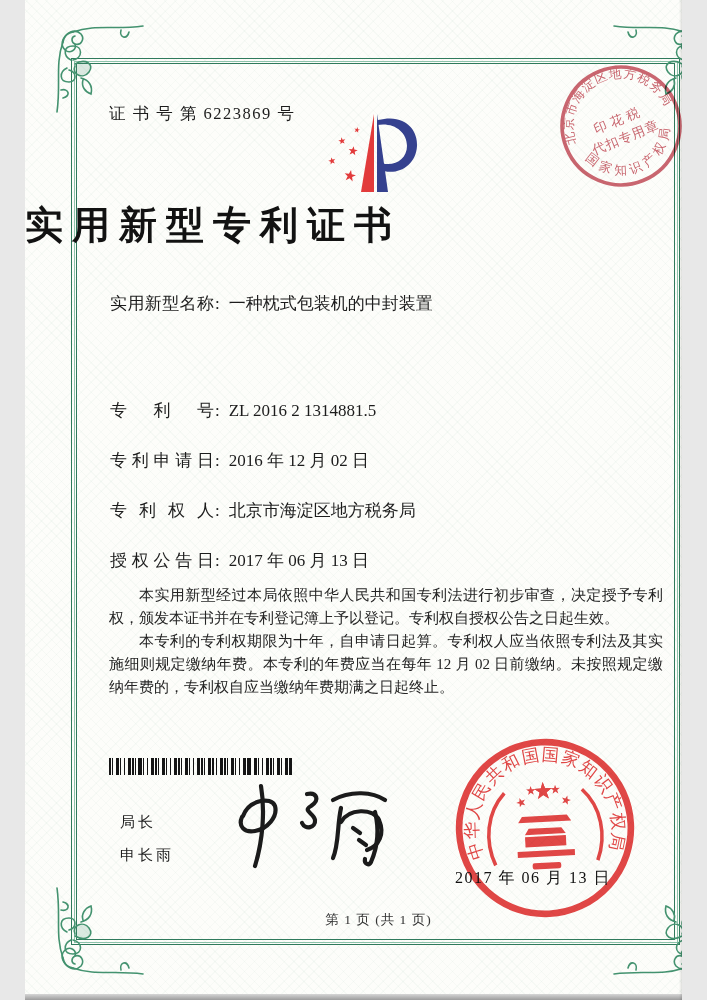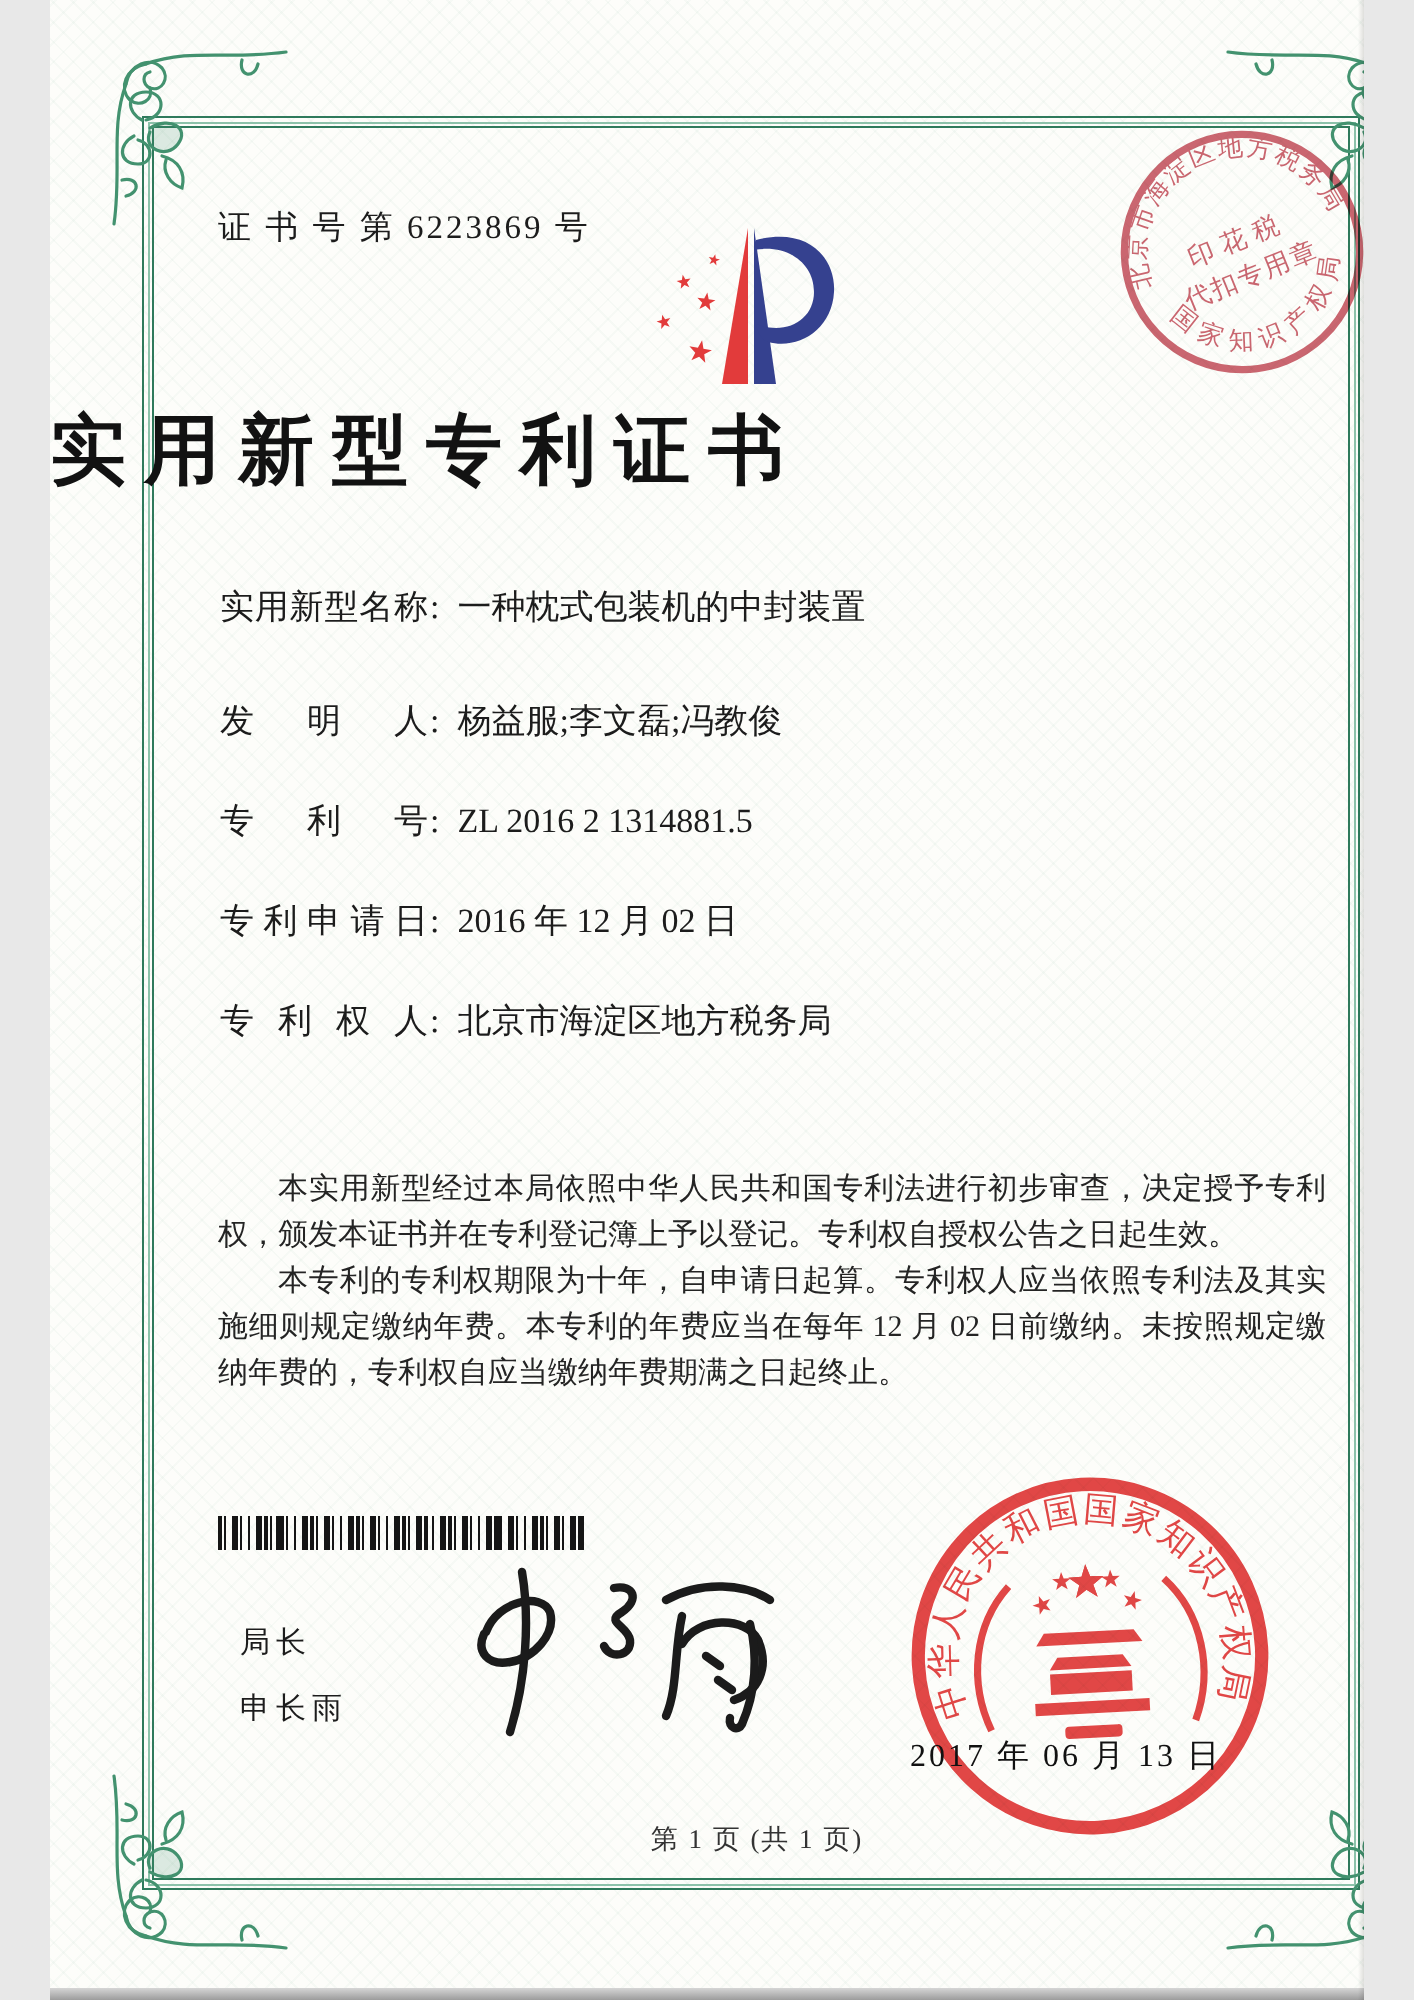--- a/index.html
+++ b/index.html
@@ -176,31 +176,31 @@
       <path d="M57,10 C84,3 97,20 96,36 C95,55 78,65 63,61 C60,60 58,57 57,52 C72,58 86,50 86,36 C86,21 72,12 56,15 Z"></path>
     </g>
   </svg>
 
   <div class="title">实用新型专利证书</div>
 
   <div class="fields">
     <div class="field-row r0">
       <span class="f-label">实用新型名称</span><span class="f-colon">:</span><span class="f-value">一种枕式包装机的中封装置</span>
     </div>
-    <div class="field-row r1">
-      <span class="f-label">发明人</span><span class="f-colon">:</span><span class="f-value">杨益服;李文磊;冯教俊</span>
-    </div>
     <div class="field-row r2">
       <span class="f-label">专利号</span><span class="f-colon">:</span><span class="f-value">ZL 2016 2 1314881.5</span>
     </div>
     <div class="field-row r3">
       <span class="f-label">专利申请日</span><span class="f-colon">:</span><span class="f-value">2016 年 12 月 02 日</span>
     </div>
     <div class="field-row r4">
       <span class="f-label">专利权人</span><span class="f-colon">:</span><span class="f-value">北京市海淀区地方税务局</span>
+    </div>
+    <div class="field-row r5">
+      <span class="f-label">授权公告日</span><span class="f-colon">:</span><span class="f-value">2017 年 06 月 13 日</span>
     </div>
   </div>
 
   <div class="paras">
     <p>本实用新型经过本局依照中华人民共和国专利法进行初步审查，决定授予专利权，颁发本证书并在专利登记簿上予以登记。专利权自授权公告之日起生效。</p>
     <p>本专利的专利权期限为十年，自申请日起算。专利权人应当依照专利法及其实施细则规定缴纳年费。本专利的年费应当在每年 12 月 02 日前缴纳。未按照规定缴纳年费的，专利权自应当缴纳年费期满之日起终止。</p>
   </div>
 
   <div class="barcode"></div>
 

